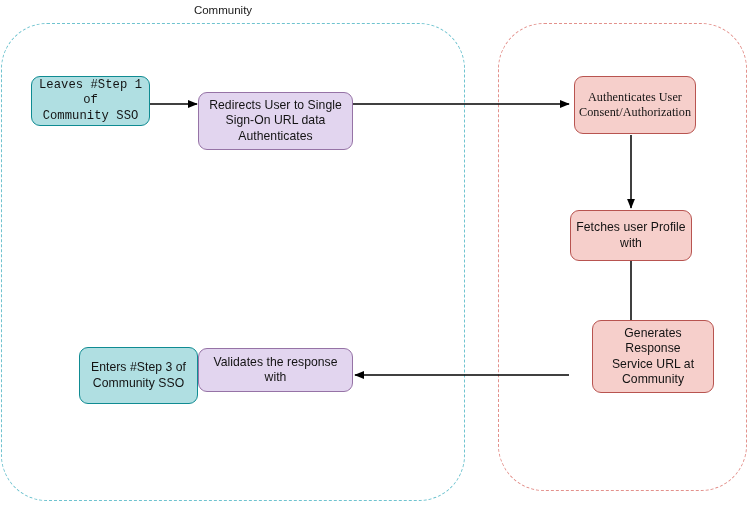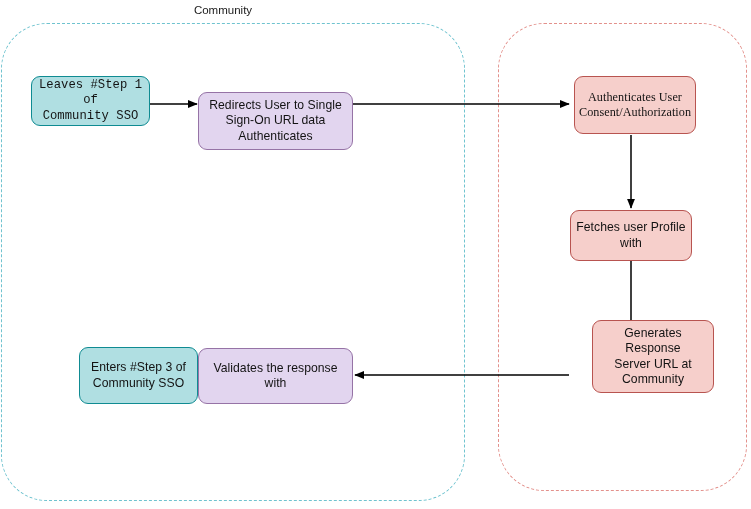--- a/index.html
+++ b/index.html
@@ -120,26 +120,26 @@
   <div class="node node-pink" style="left:570px;top:210px;width:122px;height:51px;">
     <div>
       <span>Fetches user Profile</span>
       <span>with</span>
     </div>
   </div>
 
   <div class="node node-pink" style="left:570px;top:320px;width:122px;height:73px;margin-left:22px;">
     <div>
       <span>Generates Response</span>
-      <span>Server URL at</span>
+      <span>Service URL at</span>
       <span>Community</span>
     </div>
   </div>
 
-  <div class="node node-purple" style="left:198px;top:348px;width:155px;height:56px;">
+  <div class="node node-purple" style="left:198px;top:348px;width:155px;height:44px;">
     <div>
       <span>Validates the response with</span>
     </div>
   </div>
 
   <div class="node node-teal" style="left:31px;top:347px;width:119px;height:57px;margin-left:48px;">
     <div>
       <span>Enters #Step 3 of</span>
       <span>Community SSO</span>
     </div>

